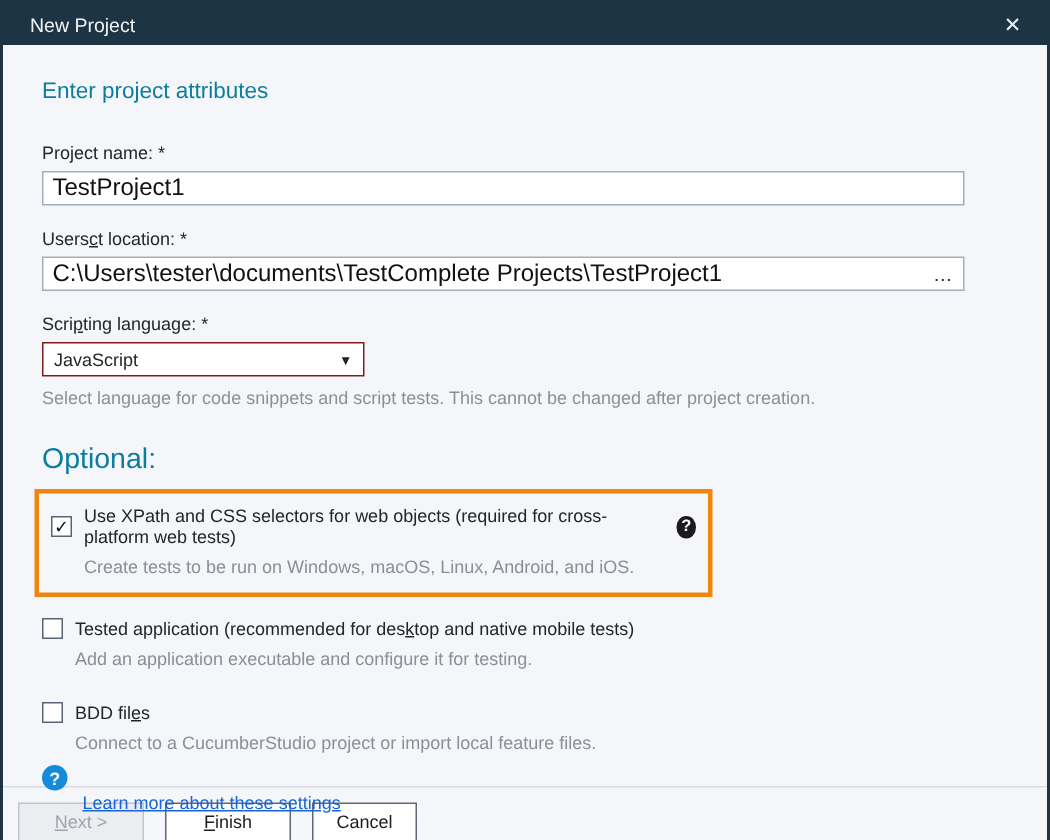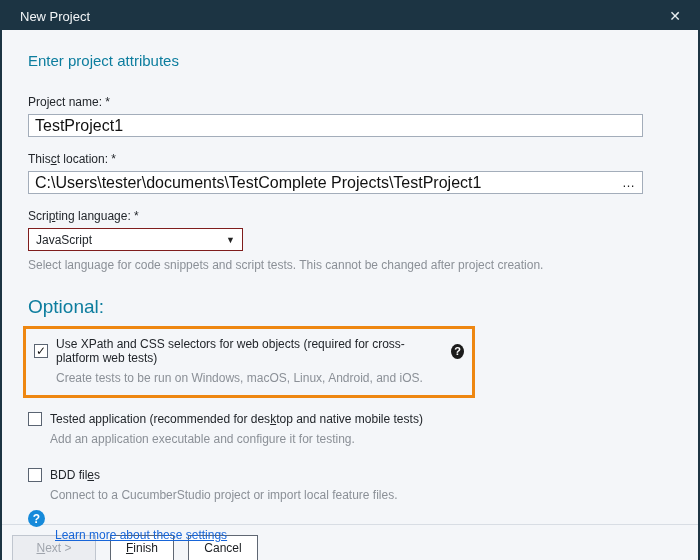--- a/index.html
+++ b/index.html
@@ -31,42 +31,42 @@
   .help-badge { width:15px; height:15px; border-radius:50%; background:#1b1b1b; color:#fff; font-size:11px; font-weight:bold; display:flex; align-items:center; justify-content:center; margin-left:2px; cursor:pointer; }
   .chk-hint { color:#8b9097; margin:6px 0 0 22px; }
   .chk-group { margin-bottom:22px; }
   .learn-row { position:absolute; left:26px; top:465px; display:flex; align-items:center; gap:10px; }
   .help-circle { width:17px; height:17px; border-radius:50%; background:#168ada; color:#fff; font-size:12px; font-weight:bold; display:flex; align-items:center; justify-content:center; cursor:pointer; }
   .link { color:#1765d8; text-decoration:underline; cursor:pointer;margin-top:33px; }
   .footer { flex:0 0 auto; border-top:1px solid #d8dde4; height:46px; display:flex; align-items:center; justify-content:flex-start; gap:14px; padding:0 10px; background:#f4f6f9; }
   .btn { height:26px; display:flex; align-items:center; justify-content:center; font-size:12px; cursor:pointer; }
   .btn-disabled { width:84px; background:#ebedf1; border:1px solid #c0c6cf; color:#a0a5ad; cursor:default; }
   .btn-normal { background:#fff; border:1px solid #5f6773; color:#1b1e22; }
-  .btn-finish { width:64px; } .btn-cancel { width:70px; }
+  .btn-finish { width:84px; } .btn-cancel { width:70px; }
 </style>
 </head>
 <body>
 
 <div class="window">
 
   <div class="titlebar">
     <span class="title">New Project</span>
     <span class="close-btn">✕</span>
   </div>
 
   <div class="body">
 
     <h1 class="section">Enter project attributes</h1>
 
     <div class="field-label">Project name: *</div>
     <input class="text-input" type="text" value="TestProject1" style="">
 
     <div class="gap-md"></div>
 
-    <div class="field-label"><span>This</span><span class="mn">c</span><span>t location: *</span></div>
+    <div class="field-label"><span>Users</span><span class="mn">c</span><span>t location: *</span></div>
     <div class="loc-wrap">
       <input class="text-input" type="text" value="C:\Users\tester\documents\TestComplete Projects\TestProject1" style="">
       <span class="browse-btn">…</span>
     </div>
 
     <div class="gap-md"></div>
 
     <div class="field-label"><span>Scri</span><span class="mn">p</span><span>ting language: *</span></div>
     <div class="dropdown">
       <span>JavaScript</span>

